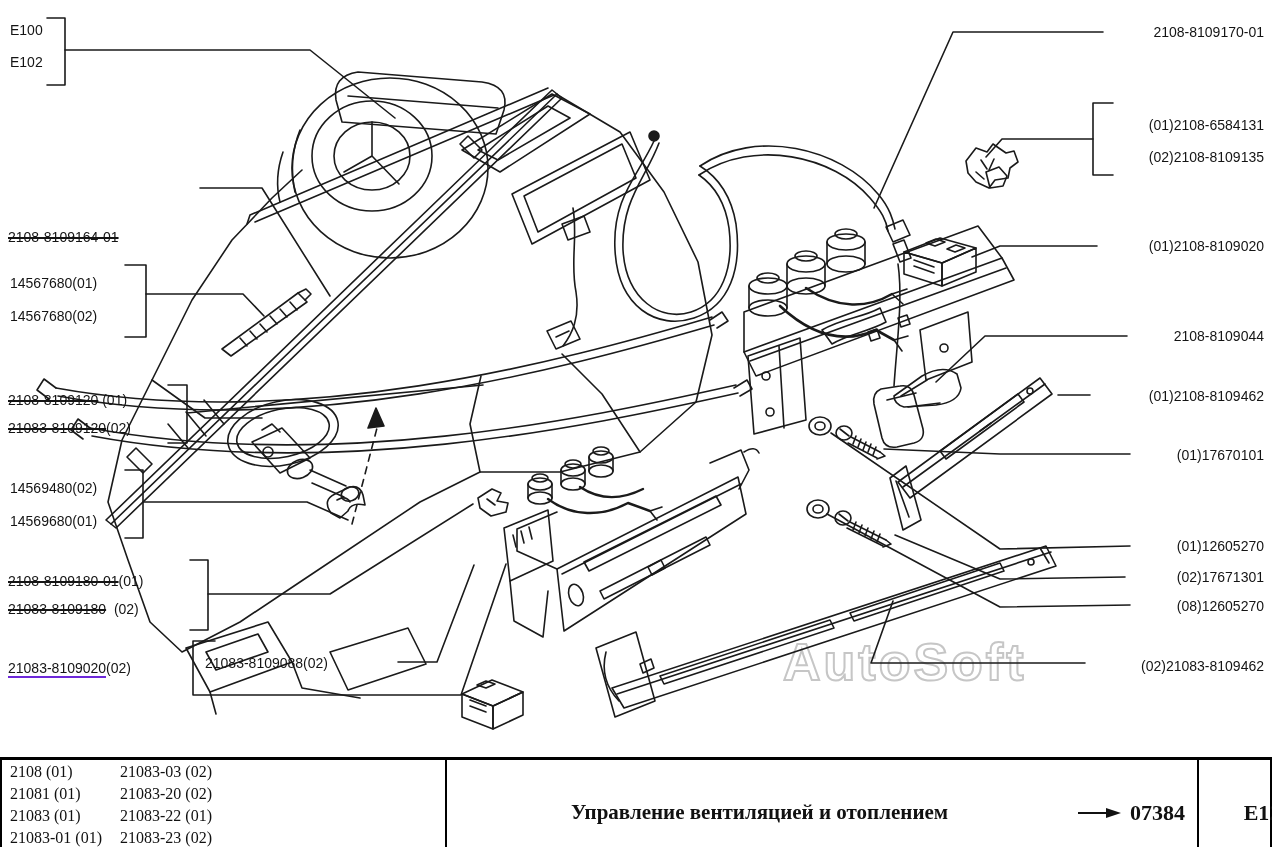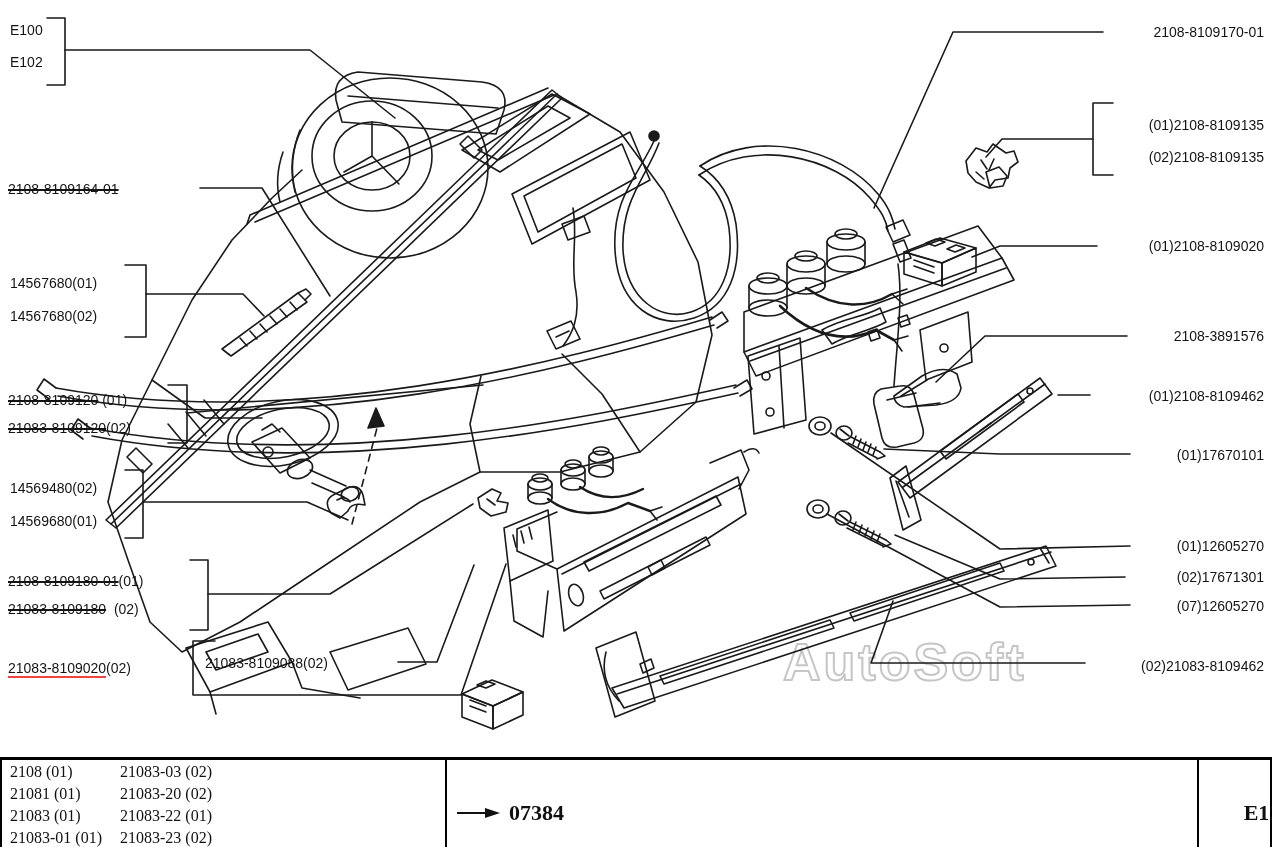--- a/index.html
+++ b/index.html
@@ -6,22 +6,22 @@
   body{width:1272px;height:847px;position:relative;overflow:hidden;
        font-family:"Liberation Sans",sans-serif;}
   .stage{position:absolute;inset:0;}
   .watermark{position:absolute;left:783px;top:632px;z-index:0;
     font-family:"Liberation Sans",sans-serif;font-size:52px;font-weight:bold;
     letter-spacing:3px;color:#ffffff;-webkit-text-stroke:2px #c6c6c6;}
   svg.draw{position:absolute;left:0;top:0;z-index:1;}
   .lbl{position:absolute;z-index:2;font-size:14px;color:#141414;
        white-space:pre;line-height:22px;}
   .lbl.right{text-align:left;}
-  .strike{text-decoration:line-through;text-decoration-thickness:1.6px;}
-  .u{border-bottom:2px solid #ef4444;}
+  .strike{text-decoration:line-through;text-decoration-thickness:1.6px;margin-top:48px;}
+  .u{border-bottom:2px solid #6d28d9;}
   
   .footer{position:absolute;left:0;top:757px;width:1272px;height:110px;
     box-sizing:border-box;border-top:3px solid #000;border-bottom:2px solid #000;
     border-left:2px solid #000;border-right:2px solid #000;z-index:3;background:#fff;
     font-family:"Liberation Serif",serif;}
   .vdiv{position:absolute;top:0;width:2px;height:100%;background:#000;}
   .mcol{position:absolute;font-size:16px;color:#111;line-height:22px;white-space:pre;}
   .maincell{position:absolute;left:447px;top:0;width:748px;height:100%;
     display:flex;align-items:center;}
   .ftitle{flex:1;text-align:center;font-weight:bold;font-size:21px;color:#111;}
@@ -299,39 +299,40 @@
   <div class="lbl" style="left:8px;top:389px"><span class="strike">2108-8109120</span><span> (01)</span></div>
   <div class="lbl" style="left:8px;top:417px"><span class="strike">21083-8109120</span><span>(02)</span></div>
   <div class="lbl" style="left:10px;top:477px">14569480(02)</div>
   <div class="lbl" style="left:10px;top:510px">14569680(01)</div>
   <div class="lbl" style="left:8px;top:570px"><span class="strike">2108-8109180-01</span><span>(01)</span></div>
   <div class="lbl" style="left:8px;top:598px"><span class="strike">21083-8109180</span><span>  (02)</span></div>
   <div class="lbl" style="left:8px;top:657px"><span class="u">21083-8109020</span><span>(02)</span></div>
   <div class="lbl" style="left:205px;top:652px">21083-8109088(02)</div>
 
   <div class="lbl right" style="right:8px;top:21px">2108-8109170-01</div>
-  <div class="lbl right" style="right:8px;top:114px">(01)2108-8109135</div>
+  <div class="lbl right" style="right:8px;top:114px">(01)2108-6584131</div>
   <div class="lbl right" style="right:8px;top:146px">(02)2108-8109135</div>
   <div class="lbl right" style="right:8px;top:235px">(01)2108-8109020</div>
-  <div class="lbl right" style="right:8px;top:325px">2108-3891576</div>
+  <div class="lbl right" style="right:8px;top:325px">2108-8109044</div>
   <div class="lbl right" style="right:8px;top:385px">(01)2108-8109462</div>
   <div class="lbl right" style="right:8px;top:444px">(01)17670101</div>
   <div class="lbl right" style="right:8px;top:535px">(01)12605270</div>
   <div class="lbl right" style="right:8px;top:566px">(02)17671301</div>
-  <div class="lbl right" style="right:8px;top:595px">(07)12605270</div>
+  <div class="lbl right" style="right:8px;top:595px">(08)12605270</div>
   <div class="lbl right" style="right:8px;top:655px">(02)21083-8109462</div>
 
   <div class="footer">
     <div class="vdiv" style="left:443px"></div>
     <div class="vdiv" style="left:1195px"></div>
 
     <div class="mcol" style="left:8px;top:1px"><span>2108 (01)</span><br><span>21081 (01)</span><br><span>21083 (01)</span><br><span>21083-01 (01)</span></div>
     <div class="mcol" style="left:118px;top:1px"><span>21083-03 (02)</span><br><span>21083-20 (02)</span><br><span>21083-22 (01)</span><br><span>21083-23 (02)</span></div>
 
     <div class="maincell">
+      <div class="ftitle">Управление вентиляцией и отоплением</div>
       <svg class="arrow-icon" width="44" height="12" viewBox="0 0 44 12">
         <line x1="0" y1="6" x2="30" y2="6" stroke="#111" stroke-width="2"></line>
         <polygon points="28,1 43,6 28,11" fill="#111"></polygon>
       </svg>
       <div class="fcode">07384</div>
     </div>
     <div class="pagecode">E120</div>
   </div>
 
 </div>

